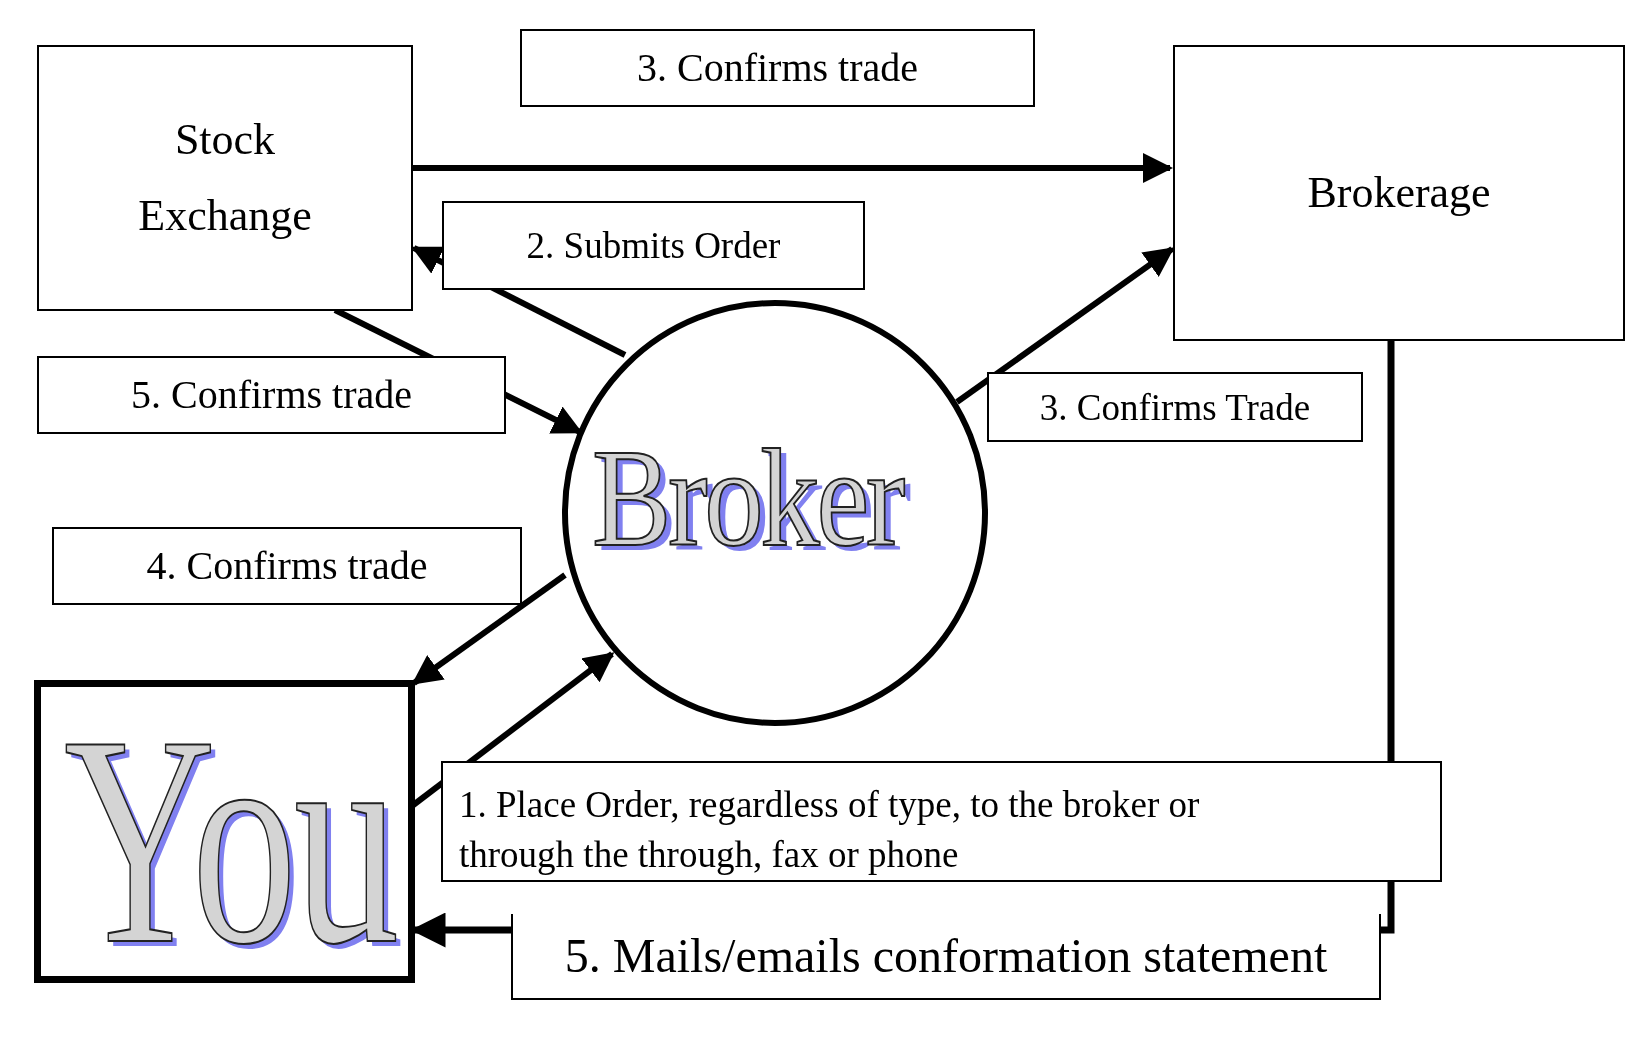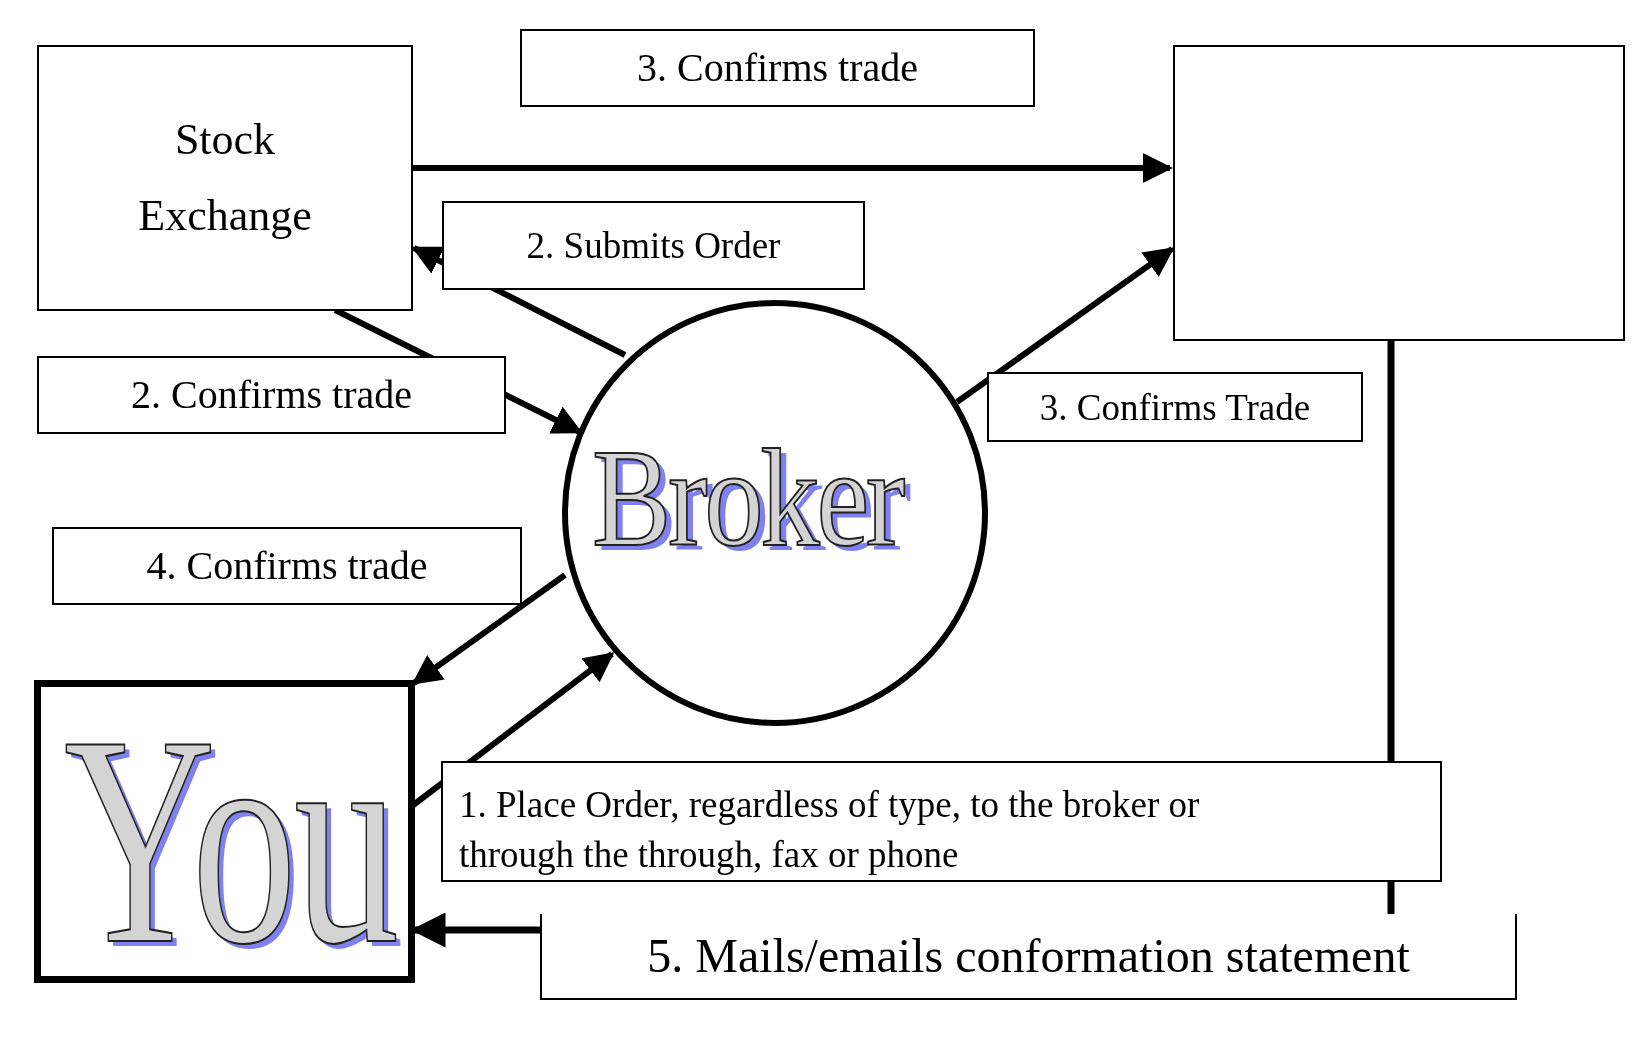--- a/index.html
+++ b/index.html
@@ -32,51 +32,52 @@
   <polyline points="1391,340 1391,930 414,930" fill="none" stroke="#000" stroke-width="7" marker-end="url(#ah)"></polyline>
   <circle cx="775" cy="513" r="210" fill="none" stroke="#000" stroke-width="6"></circle>
 </svg>
 
 <div class="box" style="left:37px;top:45px;width:376px;height:266px;">
   <div class="node-text" style="width:260px;white-space:normal;">Stock Exchange</div>
 </div>
 
 <div class="box" style="left:1173px;top:45px;width:452px;height:296px;">
   <div class="node-text" style="flex-direction:column;">
+    <div>Brokerage</div>
   </div>
 </div>
 
 <div class="box" style="left:520px;top:29px;width:515px;height:78px;">
   <span class="label">3.  Confirms trade</span>
 </div>
 
 <div class="box" style="left:442px;top:201px;width:423px;height:89px;">
   <span class="label" style="font-size:37px;">2. Submits Order</span>
 </div>
 
 <div class="box" style="left:37px;top:356px;width:469px;height:78px;">
-  <span class="label">2.  Confirms trade</span>
+  <span class="label">5.  Confirms trade</span>
 </div>
 
 <div class="box" style="left:987px;top:372px;width:376px;height:70px;">
   <span class="label" style="font-size:37px;">3.  Confirms Trade</span>
 </div>
 
 <div class="box" style="left:52px;top:527px;width:470px;height:78px;">
   <span class="label">4.  Confirms trade</span>
 </div>
 
 <div class="box" style="left:441px;top:761px;width:1001px;height:121px;justify-content:flex-start;align-items:flex-start;padding:17px 16px;">
   <div class="label" style="font-size:37px;line-height:50px;text-align:left;">
     <div>1.  Place Order, regardless of type, to the broker or</div>
     <div>through the through, fax or phone</div>
   </div>
 </div>
 
-<div class="box" style="left:540px;top:914px;width:977px;height:86px;border-top:none;">
+<div class="box" style="left:511px;top:914px;width:870px;height:86px;border-top:none;">
   <span class="label" style="font-size:48px;">5. Mails/emails conformation statement</span>
 </div>
 
 <div class="box" style="left:34px;top:680px;width:381px;height:303px;border-width:7px;"></div>
 
 <div class="fancy" style="left:592px;top:428px;font-size:140px;line-height:1;transform:scaleX(0.85);">Broker</div>
 
 <div class="fancy" style="left:64px;top:690px;font-size:300px;line-height:1;transform:scaleX(0.7);">You</div>
 
 </body></html>

